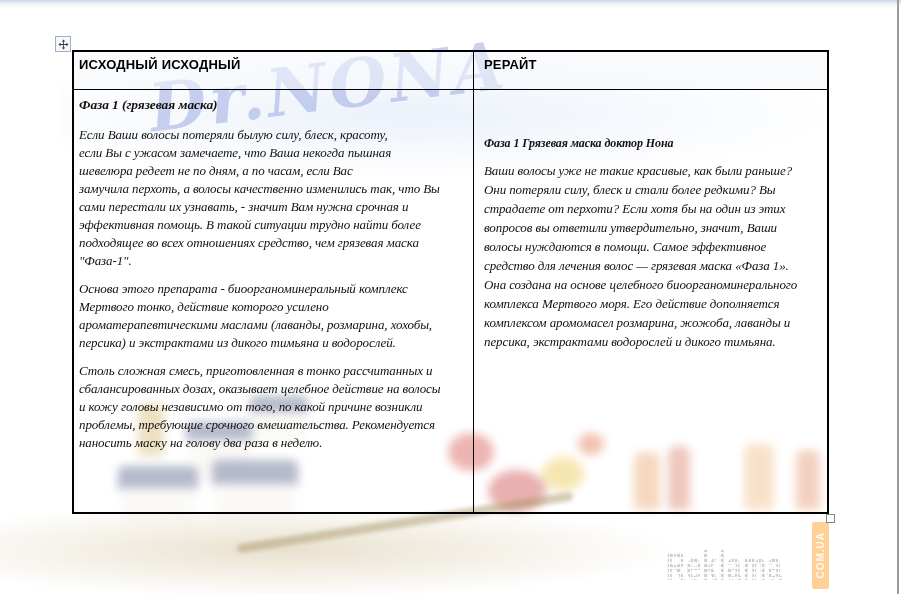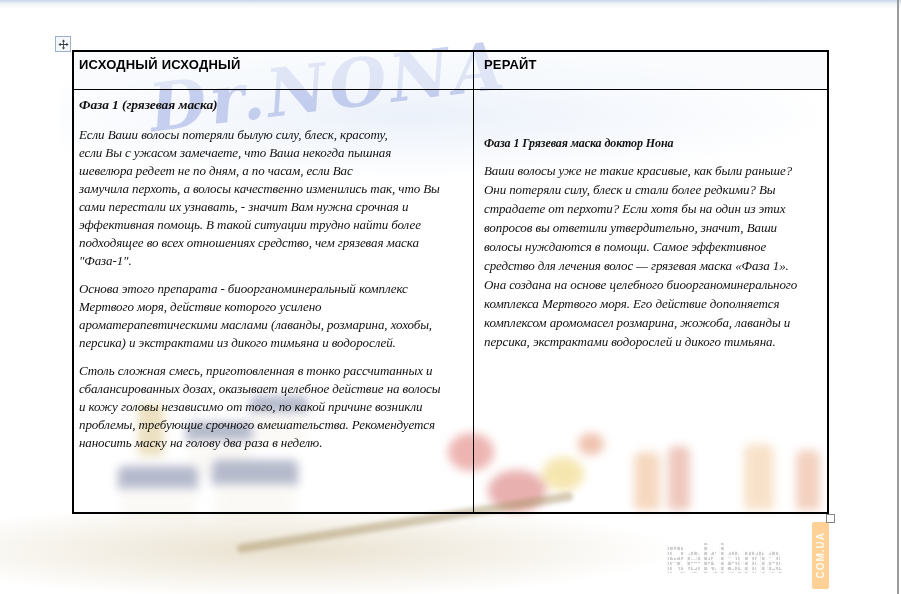--- a/index.html
+++ b/index.html
@@ -22,21 +22,21 @@
   .jarbody{position:absolute;background:#f2efe6;border-radius:4px;}
   .goldlbl{position:absolute;background:#c9a84e;border-radius:3px;}
   .blob{position:absolute;border-radius:50%;}
   .bottle{position:absolute;border-radius:8px 8px 4px 4px;}
   .sand{left:-30px;top:512px;width:700px;height:85px;
         background:radial-gradient(ellipse at 45% 45%,rgba(216,201,168,.55),rgba(216,201,168,0) 72%);}
   .driftwood{left:235px;top:518px;width:340px;height:9px;background:rgba(164,142,96,.45);
              transform:rotate(-9deg);border-radius:5px;filter:blur(2px);}
 
   
-  .reklama{position:absolute;left:666px;top:528px;display:flex;align-items:center;opacity:.85;}
+  .reklama{position:absolute;left:666px;top:528px;display:flex;align-items:flex-end;opacity:.85;}
   .reklama-text{font:bold 40px "Liberation Sans",sans-serif;letter-spacing:1px;line-height:46px;
      transform:scaleX(.68);transform-origin:left top;
      background:
        repeating-linear-gradient(0deg, rgba(255,255,255,.95) 0 1.6px, rgba(0,0,0,0) 1.6px 5px),
        repeating-linear-gradient(90deg, rgba(255,255,255,.95) 0 1.6px, rgba(0,0,0,0) 1.6px 5px),
        #c6c6c6;
      -webkit-background-clip:text;background-clip:text;color:transparent;}
   .reklama-orange{margin-left:-26px;margin-top:-6px;width:17px;height:67px;background:#ff9d1e;
      opacity:.55;border-radius:2px;display:flex;align-items:center;justify-content:center;}
   .reklama-orange span{writing-mode:vertical-rl;transform:rotate(180deg);
@@ -124,21 +124,21 @@
       <div class="h-left">Фаза 1 (грязевая маска)</div>
       <div class="para" style="margin-top:12px;">Если Ваши волосы потеряли былую силу, блеск, красоту,
 если Вы с ужасом замечаете, что Ваша некогда пышная
 шевелюра редеет не по дням, а по часам, если Вас
 замучила перхоть, а волосы качественно изменились так, что Вы
 сами перестали их узнавать, - значит Вам нужна срочная и
 эффективная помощь. В такой ситуации трудно найти более
 подходящее во всех отношениях средство, чем грязевая маска
 "Фаза-1".</div>
       <div class="para">Основа этого препарата - биоорганоминеральный комплекс
-Мертвого моря, действие которого усилено
+Мертвого тонко, действие которого усилено
 ароматерапевтическими маслами (лаванды, розмарина, хохобы,
 персика) и экстрактами из дикого тимьяна и водорослей.</div>
       <div class="para">Столь сложная смесь, приготовленная в тонко рассчитанных и
 сбалансированных дозах, оказывает целебное действие на волосы
 и кожу головы независимо от того, по какой причине возникли
 проблемы, требующие срочного вмешательства. Рекомендуется
 наносить маску на голову два раза в неделю.</div>
     </div>
 
     <div class="cell body-cell body-right">

